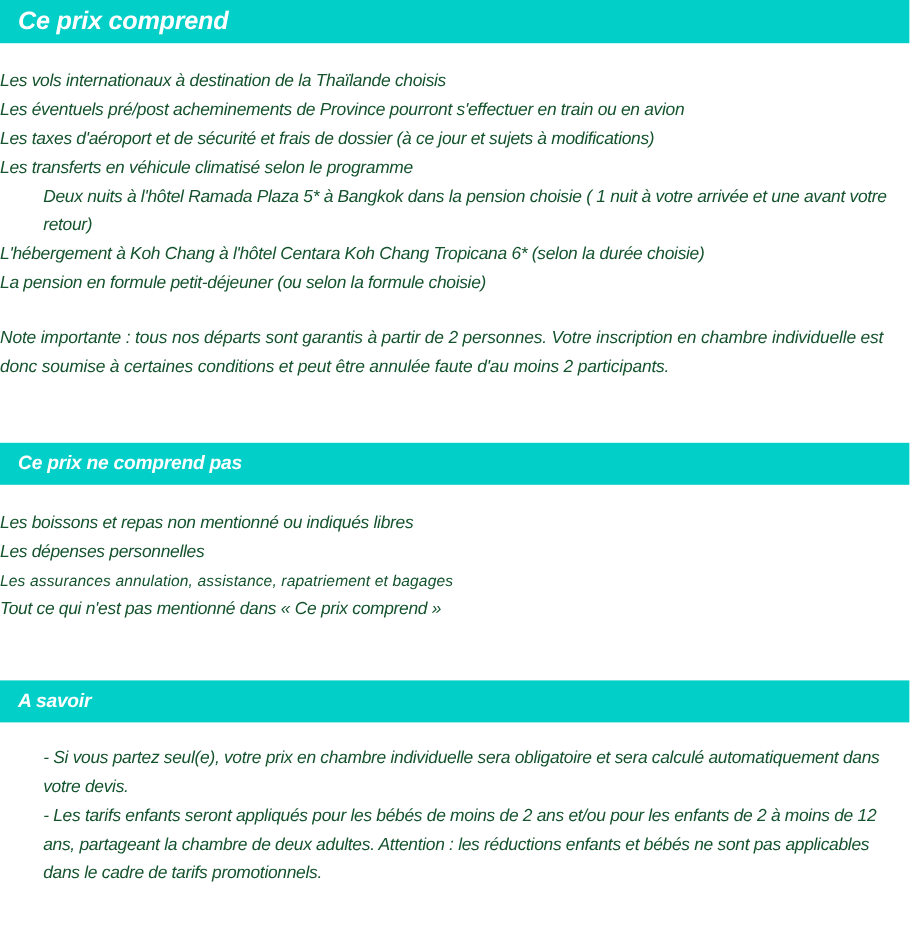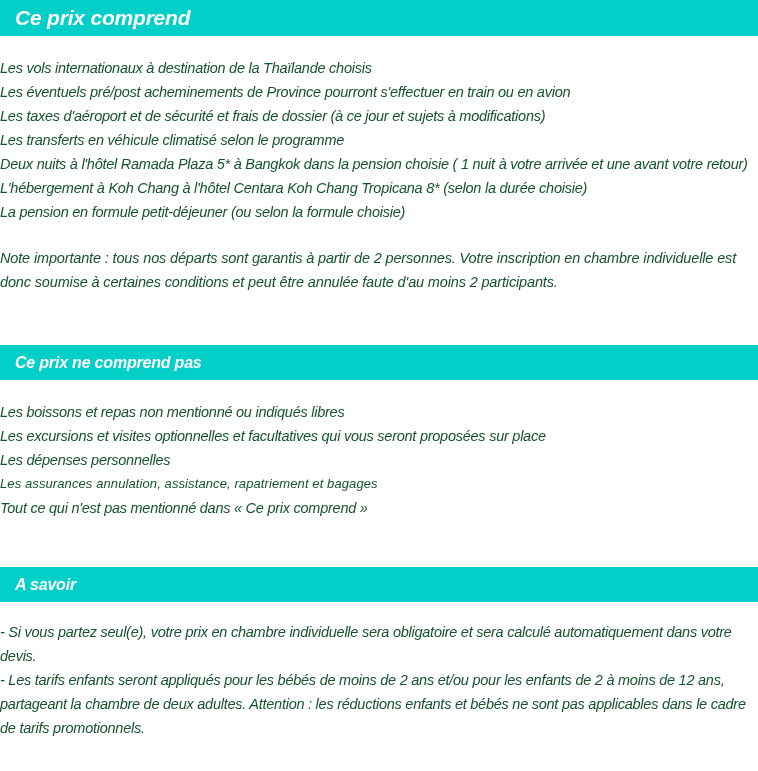--- a/index.html
+++ b/index.html
@@ -65,20 +65,21 @@
 
   .line.wide {
     font-size: 13px;
     line-height: 24px;
     letter-spacing: 0.1px;
     font-weight: 400;
   }
 
   .line.para {
     line-height: 24px;
+    padding-left: 36px;
   }
 
   
   .spacer-top-1  { height: 20px; }
   .spacer-top-2  { height: 20px; }
   .spacer-top-3  { height: 18px; }
   .spacer-note   { height: 22px; }
   .spacer-gap-1  { height: 51px; }
   .spacer-gap-2  { height: 47px; }
   .spacer-bottom { height: 18px; }
@@ -92,39 +93,38 @@
     <div class="section-header">Ce prix comprend</div>
 
     <div class="section-body">
       <div class="spacer-top-1"></div>
 
       <div class="line">Les vols internationaux à destination de la Thaïlande choisis</div>
       <div class="line">Les éventuels pré/post acheminements de Province pourront s'effectuer en train ou en avion</div>
       <div class="line">Les taxes d'aéroport et de sécurité et frais de dossier (à ce jour et sujets à modifications)</div>
       <div class="line">Les transferts en véhicule climatisé selon le programme</div>
       <div class="line para">Deux nuits à l'hôtel Ramada Plaza 5* à Bangkok dans la pension choisie ( 1 nuit à votre arrivée et une avant votre retour)</div>
-      <div class="line">L'hébergement à Koh Chang à l'hôtel Centara Koh Chang Tropicana 8* (selon la durée choisie)</div>
+      <div class="line">L'hébergement à Koh Chang à l'hôtel Centara Koh Chang Tropicana 6* (selon la durée choisie)</div>
       <div class="line">La pension en formule petit-déjeuner (ou selon la formule choisie)</div>
 
       <div class="spacer-note"></div>
 
       <div class="line note">Note importante : tous nos départs sont garantis à partir de 2 personnes. Votre inscription en chambre individuelle est donc soumise à certaines conditions et peut être annulée faute d'au moins 2 participants.</div>
     </div>
   </div>
 
   <div class="spacer-gap-1"></div>
 
   <div class="section">
     <div class="section-header tall">Ce prix ne comprend pas</div>
 
     <div class="section-body">
       <div class="spacer-top-2"></div>
 
       <div class="line">Les boissons et repas non mentionné ou indiqués libres</div>
-      <div class="line">Les excursions et visites optionnelles et facultatives qui vous seront proposées sur place</div>
       <div class="line">Les dépenses personnelles</div>
       <div class="line wide">Les assurances annulation, assistance, rapatriement et bagages</div>
       <div class="line">Tout ce qui n'est pas mentionné dans « Ce prix comprend »</div>
     </div>
   </div>
 
   <div class="spacer-gap-2"></div>
 
   <div class="section">
     <div class="section-header tall">A savoir</div>

